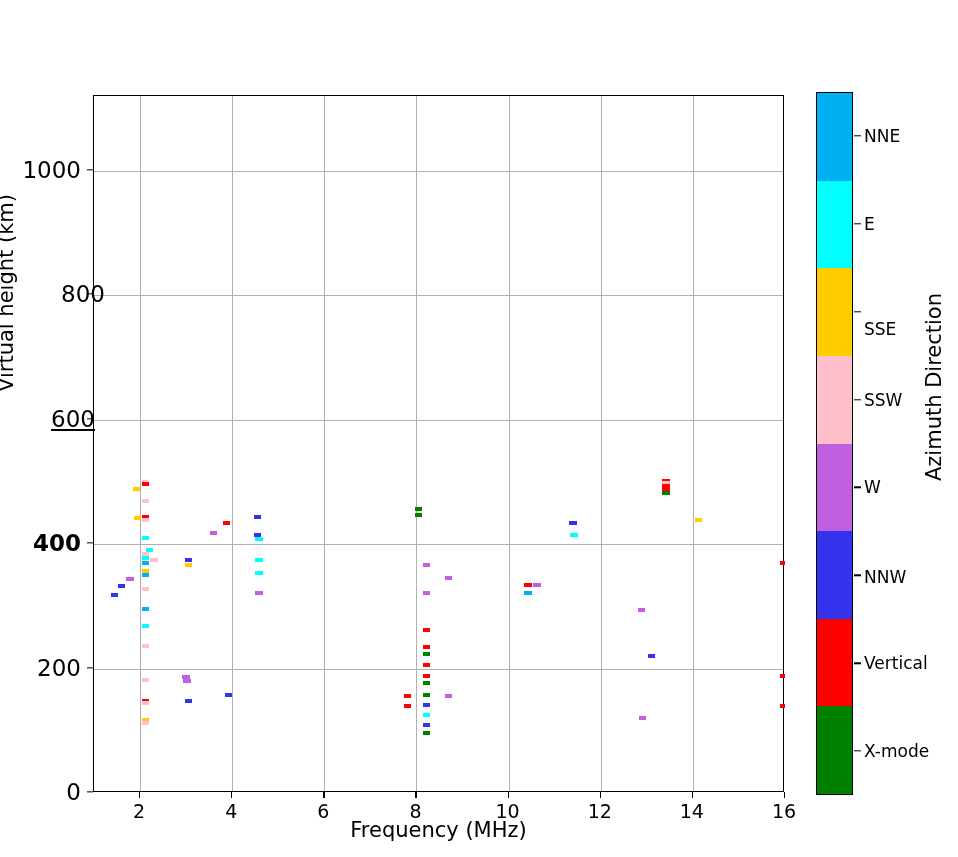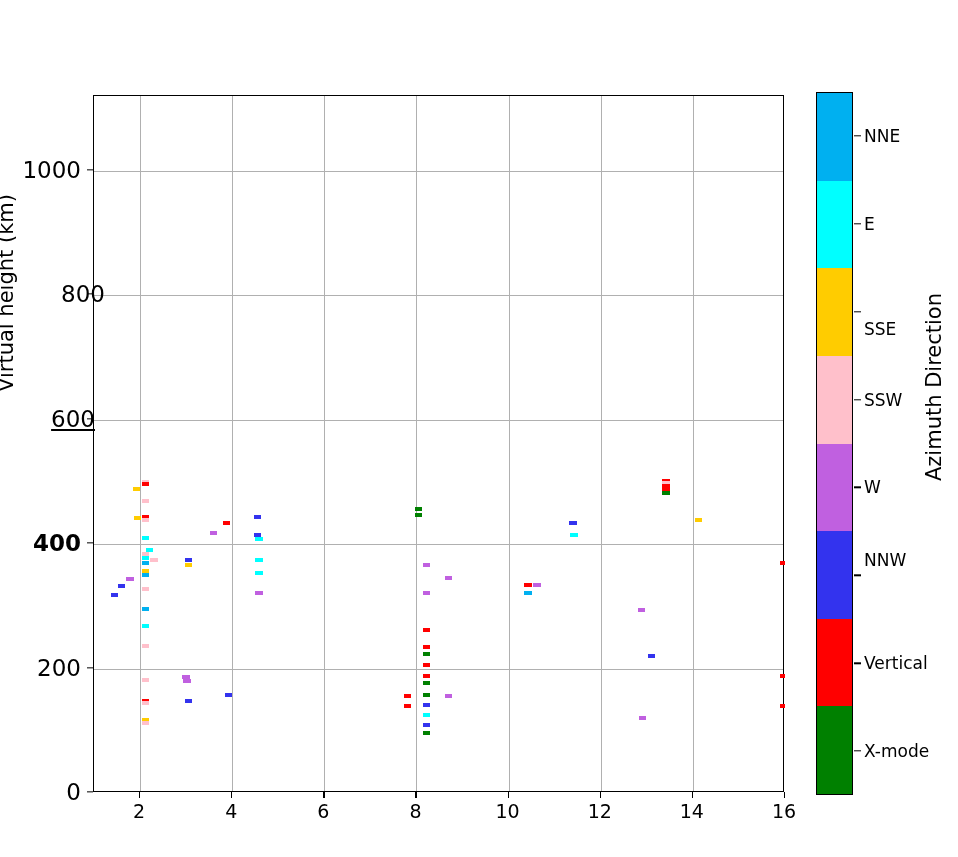--- a/index.html
+++ b/index.html
@@ -281,20 +281,21 @@
       <div class="xtick-mark" style="left: 507.6px; top: 792px;"></div>
       <div class="xtick" style="left: 599.733px; top: 800px;">12</div>
       <div class="xtick-mark" style="left: 599.733px; top: 792px;"></div>
       <div class="xtick" style="left: 691.867px; top: 800px;">14</div>
       <div class="xtick-mark" style="left: 691.867px; top: 792px;"></div>
       <div class="xtick" style="left: 784px; top: 800px;">16</div>
       <div class="xtick-mark" style="left: 784px; top: 792px;"></div>
     </div>
 
   <div id="ylabel">Virtual height (km)</div>
+  <div id="xlabel">Frequency (MHz)</div>
 
   <div id="colorbar">
       <div class="cb-seg" style="background: rgb(0, 176, 240);"></div>
       <div class="cb-seg" style="background: rgb(0, 255, 255);"></div>
       <div class="cb-seg" style="background: rgb(255, 204, 0);"></div>
       <div class="cb-seg" style="background: rgb(255, 192, 203);"></div>
       <div class="cb-seg" style="background: rgb(192, 96, 224);"></div>
       <div class="cb-seg" style="background: rgb(51, 51, 238);"></div>
       <div class="cb-seg" style="background: rgb(255, 0, 0);"></div>
       <div class="cb-seg" style="background: rgb(0, 128, 0);"></div>
@@ -304,21 +305,21 @@
       <div class="cb-label" style="top: 135.938px;">NNE</div>
       <div class="cb-tick" style="top: 223.812px;"></div>
       <div class="cb-label" style="top: 223.812px;">E</div>
       <div class="cb-tick" style="top: 311.688px;"></div>
       <div class="cb-label" style="top: 329px;">SSE</div>
       <div class="cb-tick" style="top: 399.562px;"></div>
       <div class="cb-label" style="top: 399.562px;">SSW</div>
       <div class="cb-tick" style="top: 487.438px;"></div>
       <div class="cb-label" style="top: 487.438px;">W</div>
       <div class="cb-tick" style="top: 575.312px;"></div>
-      <div class="cb-label" style="top: 560px;">NNW</div>
+      <div class="cb-label" style="top: 577px;">NNW</div>
       <div class="cb-tick" style="top: 663.188px;"></div>
       <div class="cb-label" style="top: 663.188px;">Vertical</div>
       <div class="cb-tick" style="top: 751.062px;"></div>
       <div class="cb-label" style="top: 751.062px;">X-mode</div>
     </div>
   <div id="cblabel">Azimuth Direction</div>
 
 </div>
 
 </body></html>

